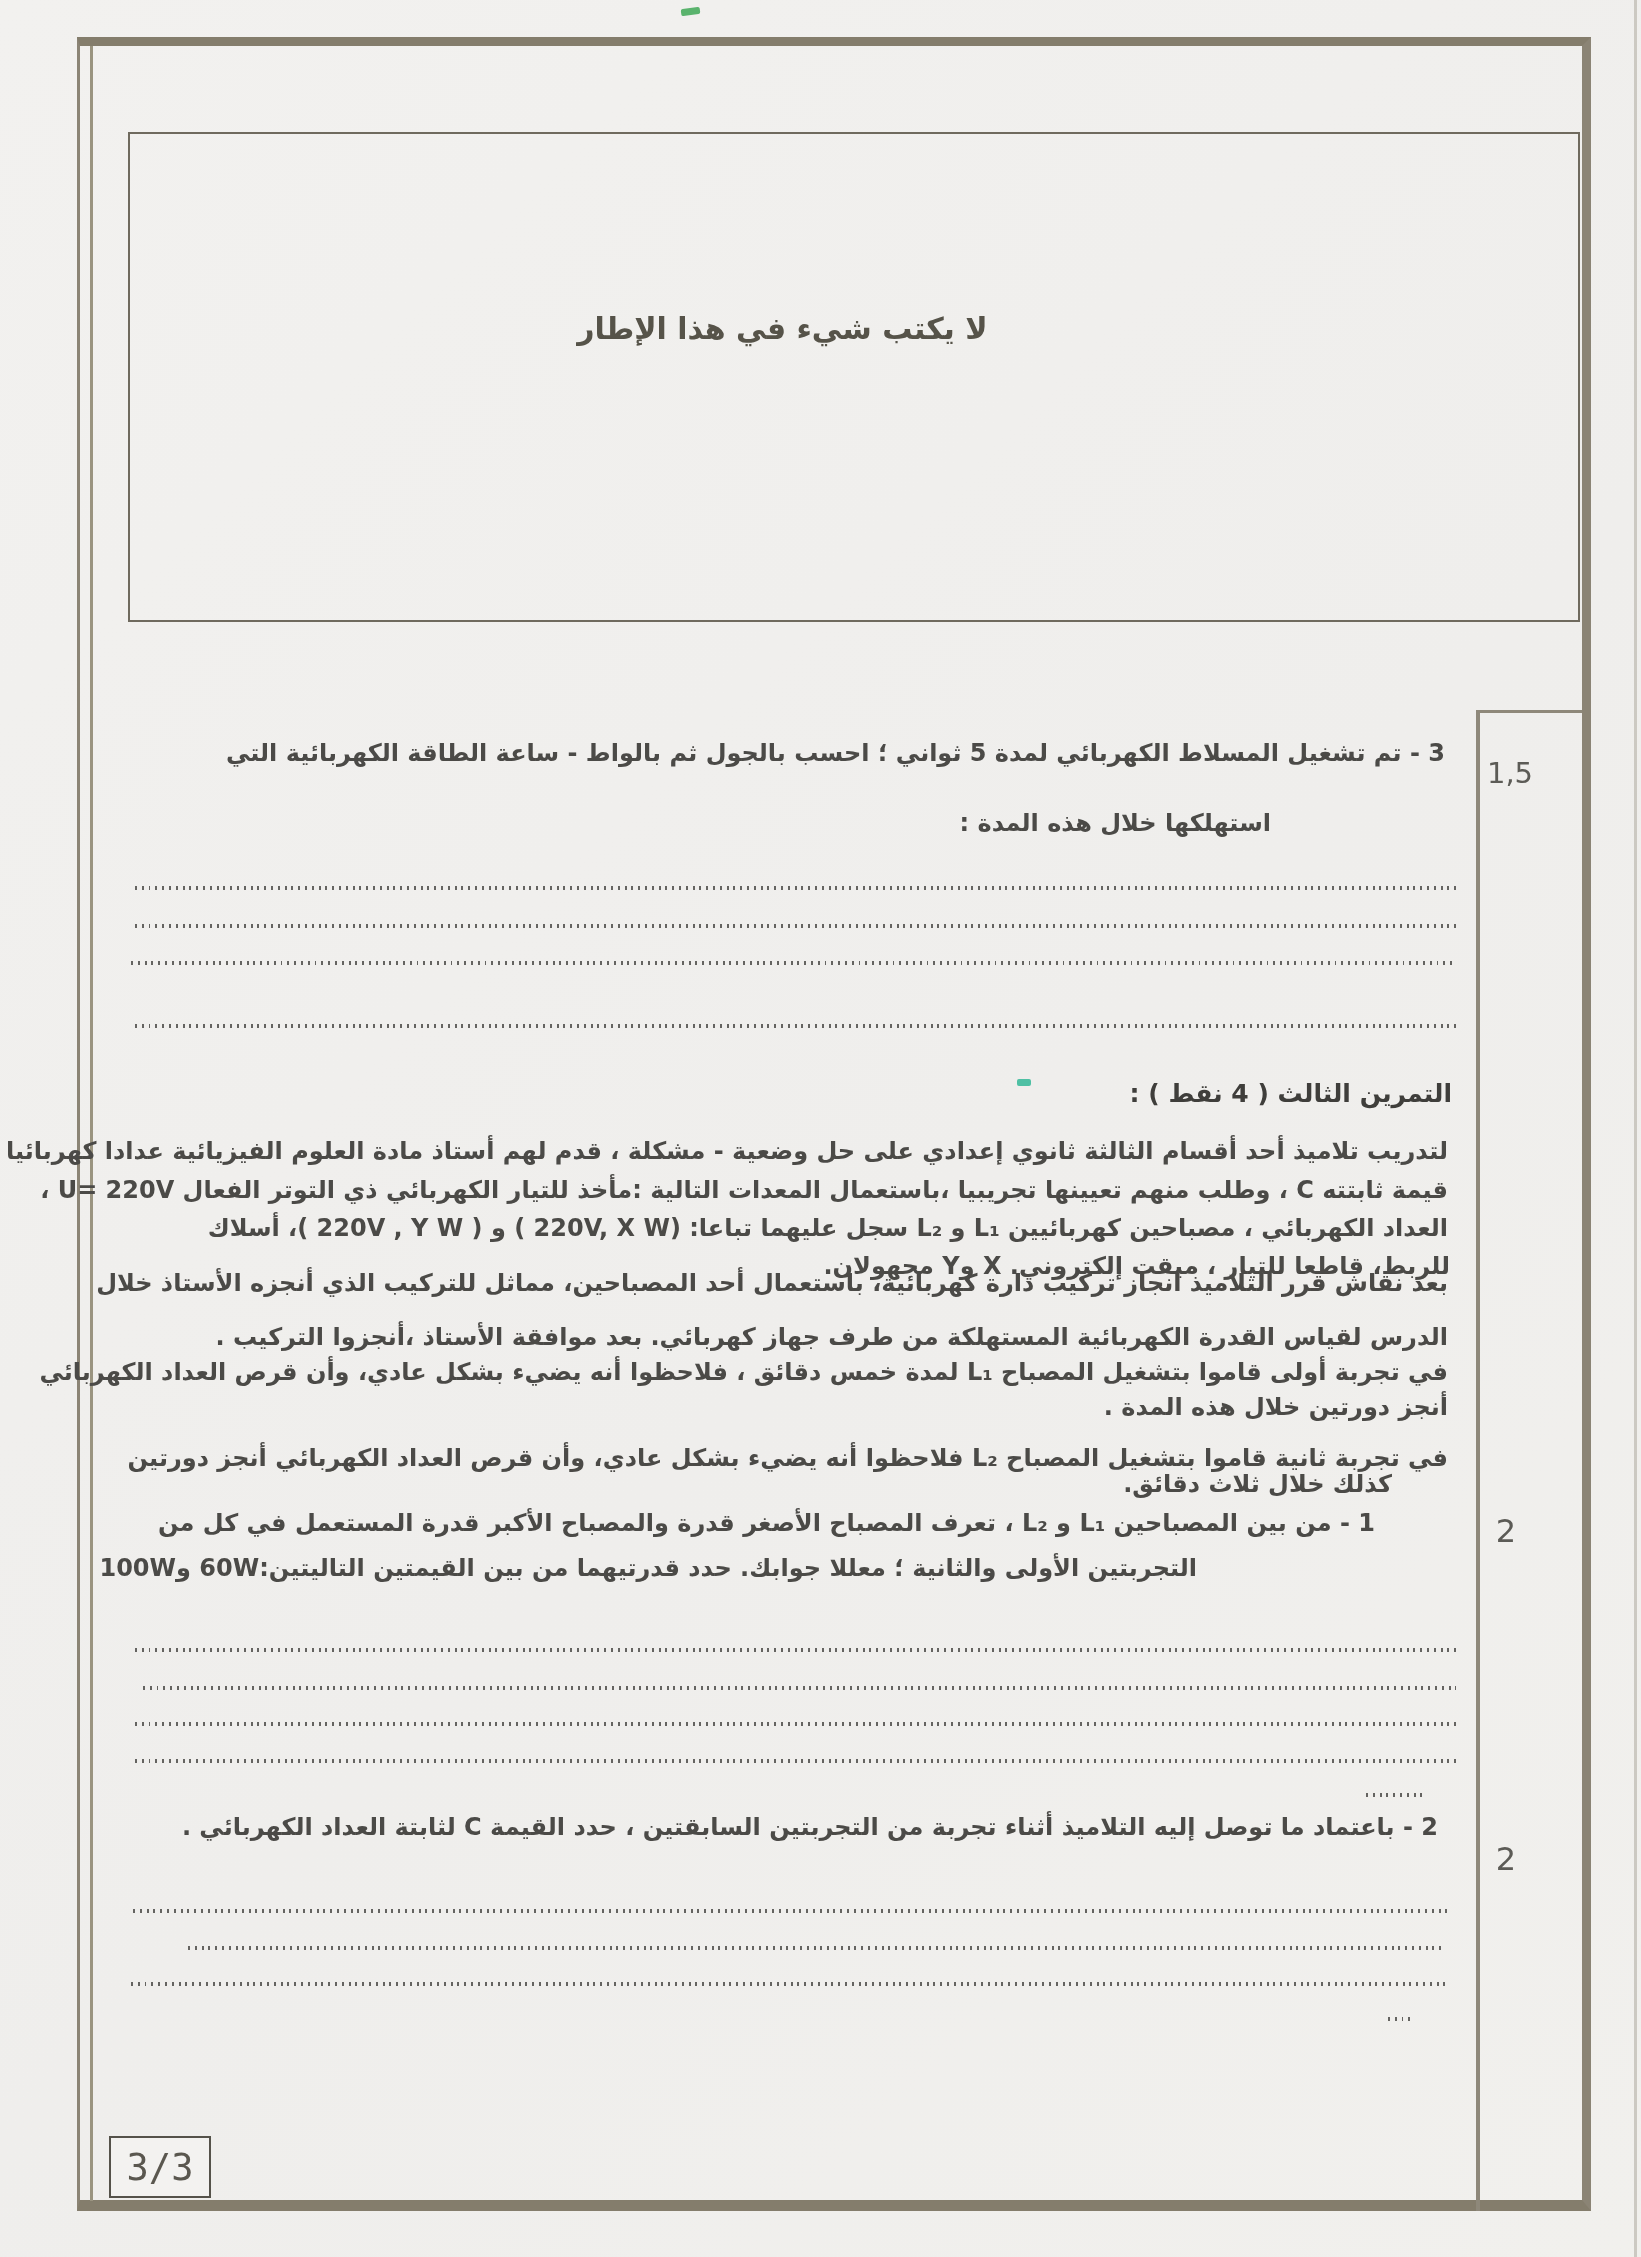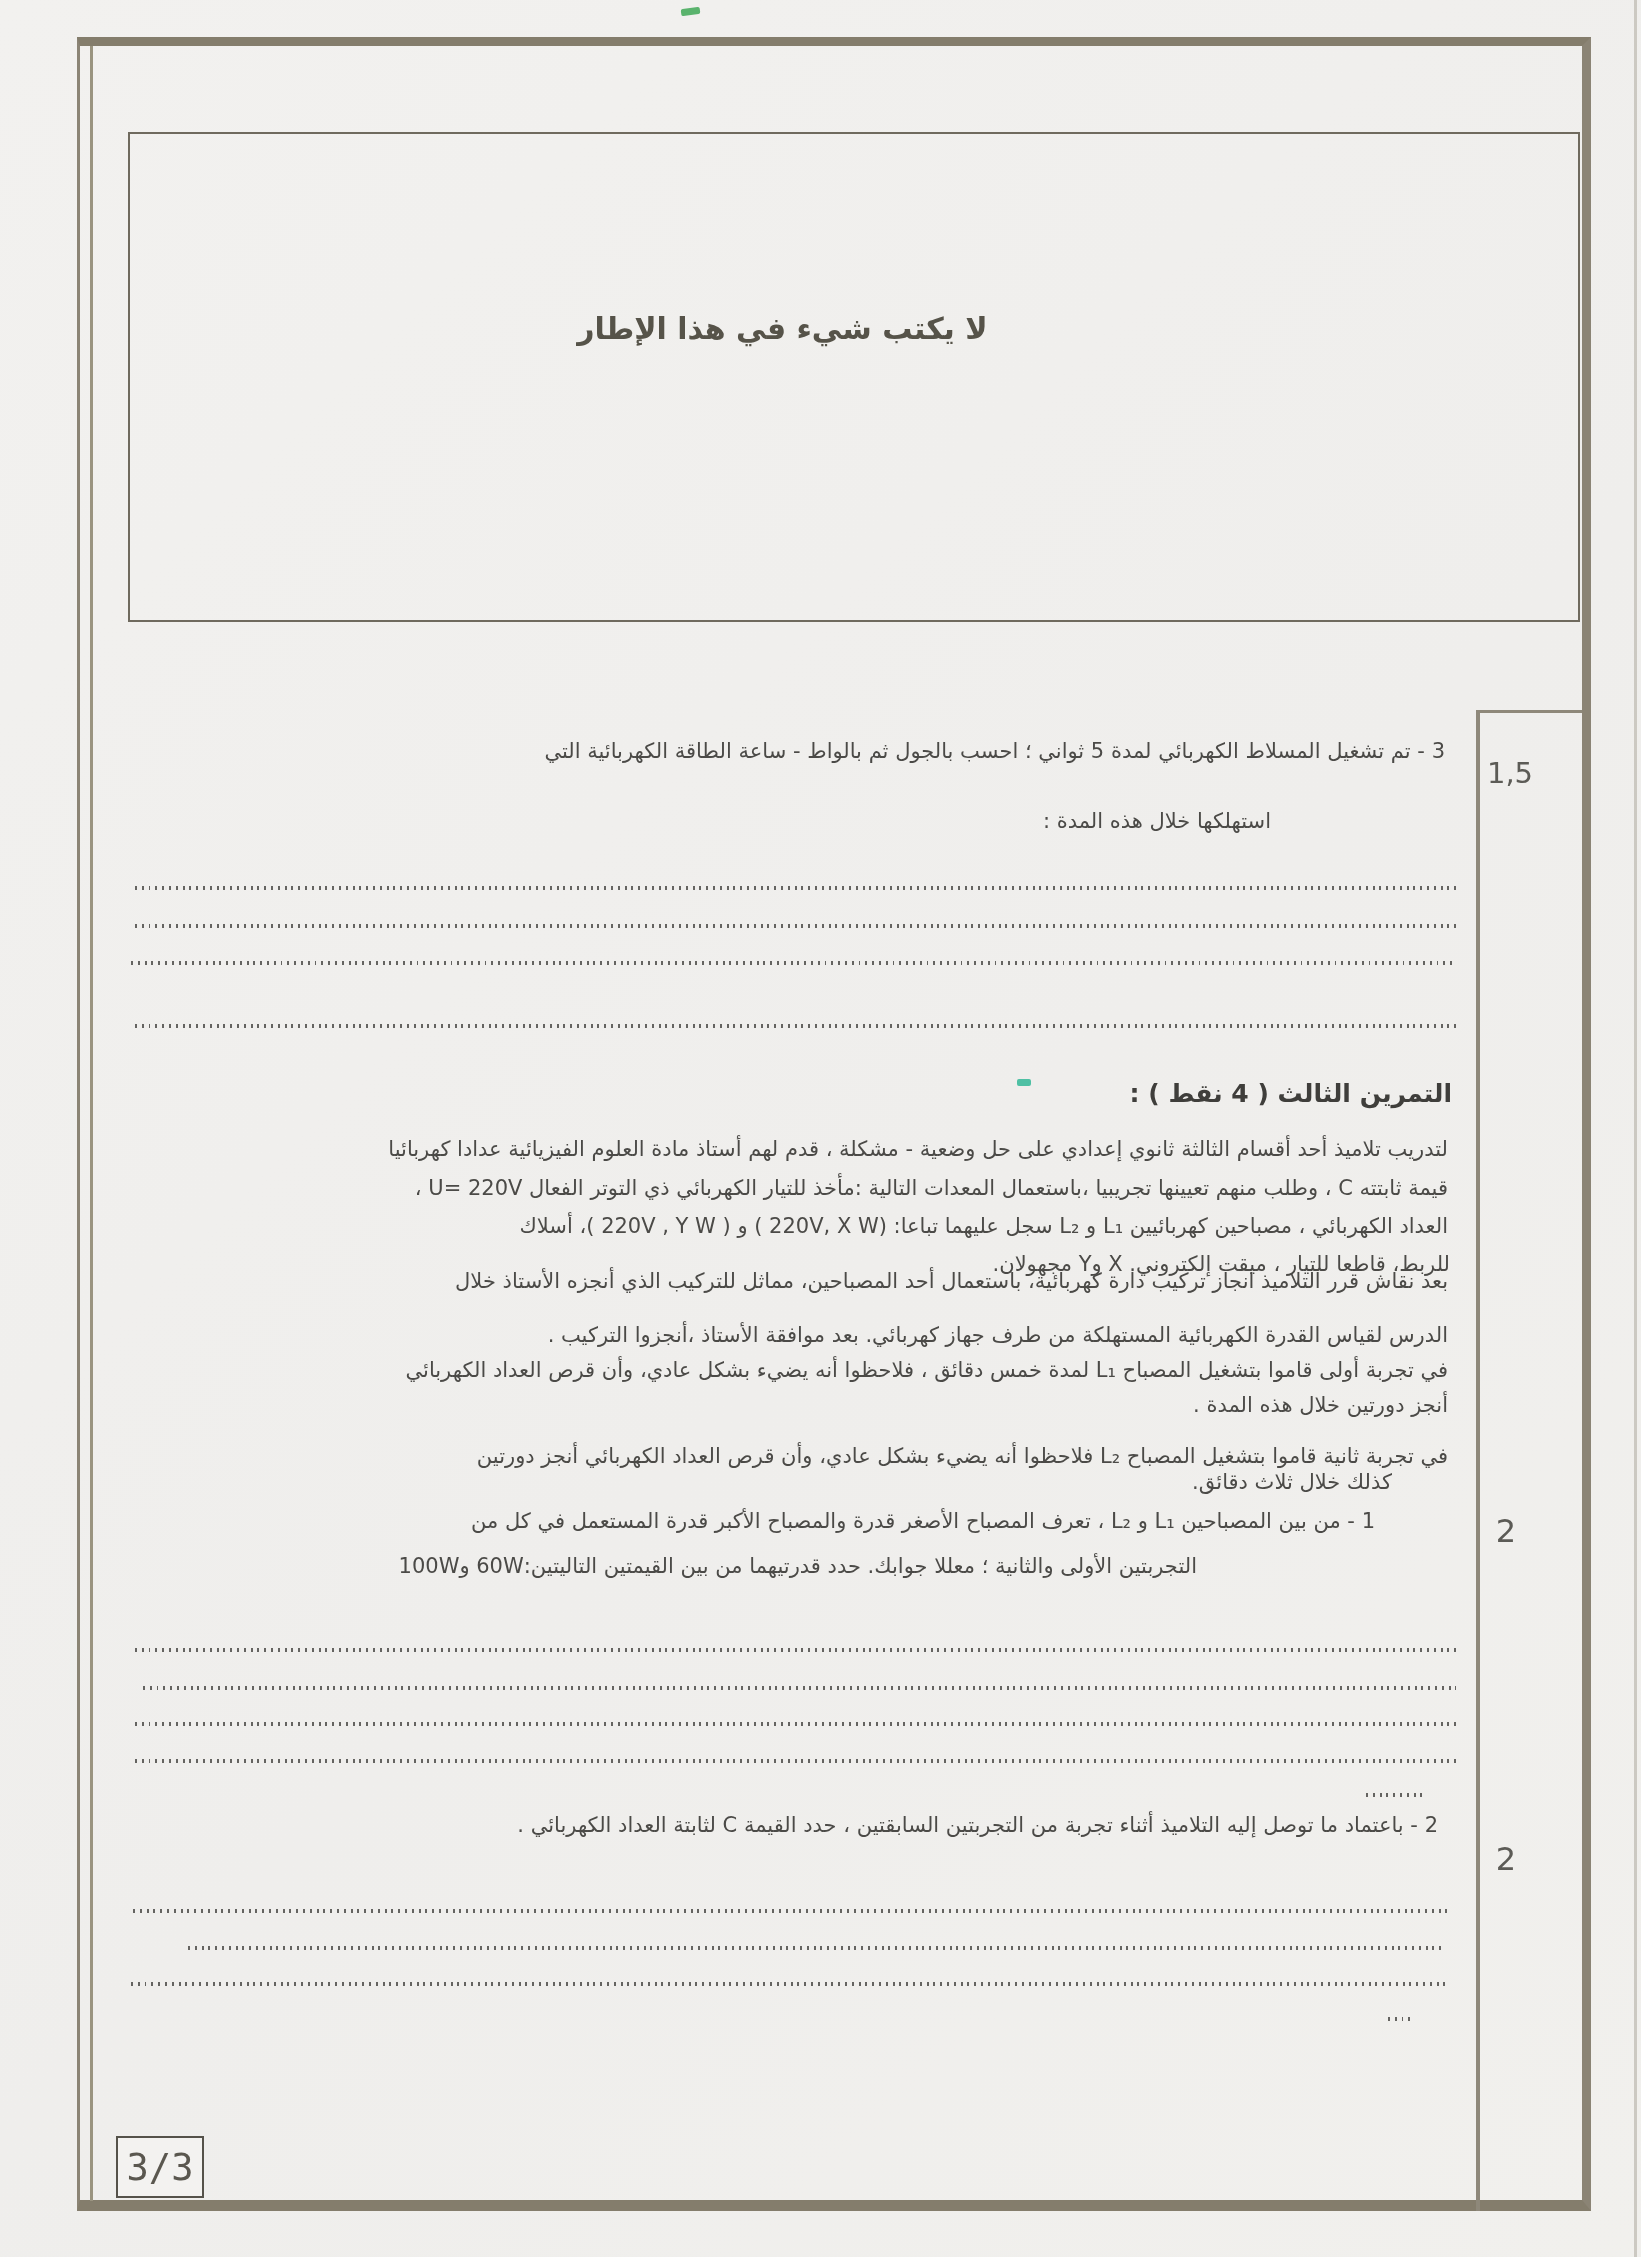--- a/index.html
+++ b/index.html
@@ -31,42 +31,42 @@
   }
   .nowrite-text{
     position:absolute;left:541px;top:311px;width:483px;
     text-align:center;font-size:30px;font-weight:bold;color:#565349;
     direction:rtl;white-space:nowrap;
   }
 
   
   .ar{
     position:absolute;direction:rtl;text-align:right;white-space:nowrap;
-    font-size:21px;color:#4b4a47;letter-spacing:0px;
+    font-size:24px;color:#4b4a47;letter-spacing:0px;font-weight:bold;
   }
   .title{font-weight:bold;color:#3f3e3b;font-size:25px;}
 
   
   .dots{
     position:absolute;height:3.9px;
     background:repeating-linear-gradient(to right,#4c4b48 0px,#4c4b48 1.9px,transparent 1.9px,transparent 6.8px);
     opacity:.85;
   }
 
   
   .marks-vline{position:absolute;left:1476px;top:710px;width:3.9px;height:1501px;background:#8e887a;}
   .marks-topline{position:absolute;left:1476px;top:710px;width:106px;height:2.9px;background:#8e887a;}
   .mark{
     position:absolute;font-size:29px;color:#5c5b56;direction:ltr;
     width:58px;text-align:center;
   }
 
   
   .pageno-box{
-    position:absolute;left:116px;top:2136px;width:88px;height:62px;
+    position:absolute;left:109px;top:2136px;width:102px;height:62px;
     box-sizing:border-box;border:2.9px solid #55524a;
     display:flex;align-items:center;justify-content:center;
     background:#f3f2f0;
   }
   .pageno{font-size:37px;color:#5a574f;font-family:"DejaVu Sans Mono",monospace;}
 
   
   .speck{position:absolute;border-radius:1.9px;}
   .speck-green{left:681px;top:7.7px;width:19.3px;height:6.8px;background:#5ab36d;transform:rotate(-8deg);}
   .speck-teal{left:1017px;top:1079px;width:13.5px;height:6.8px;background:#4fc0a4;}

